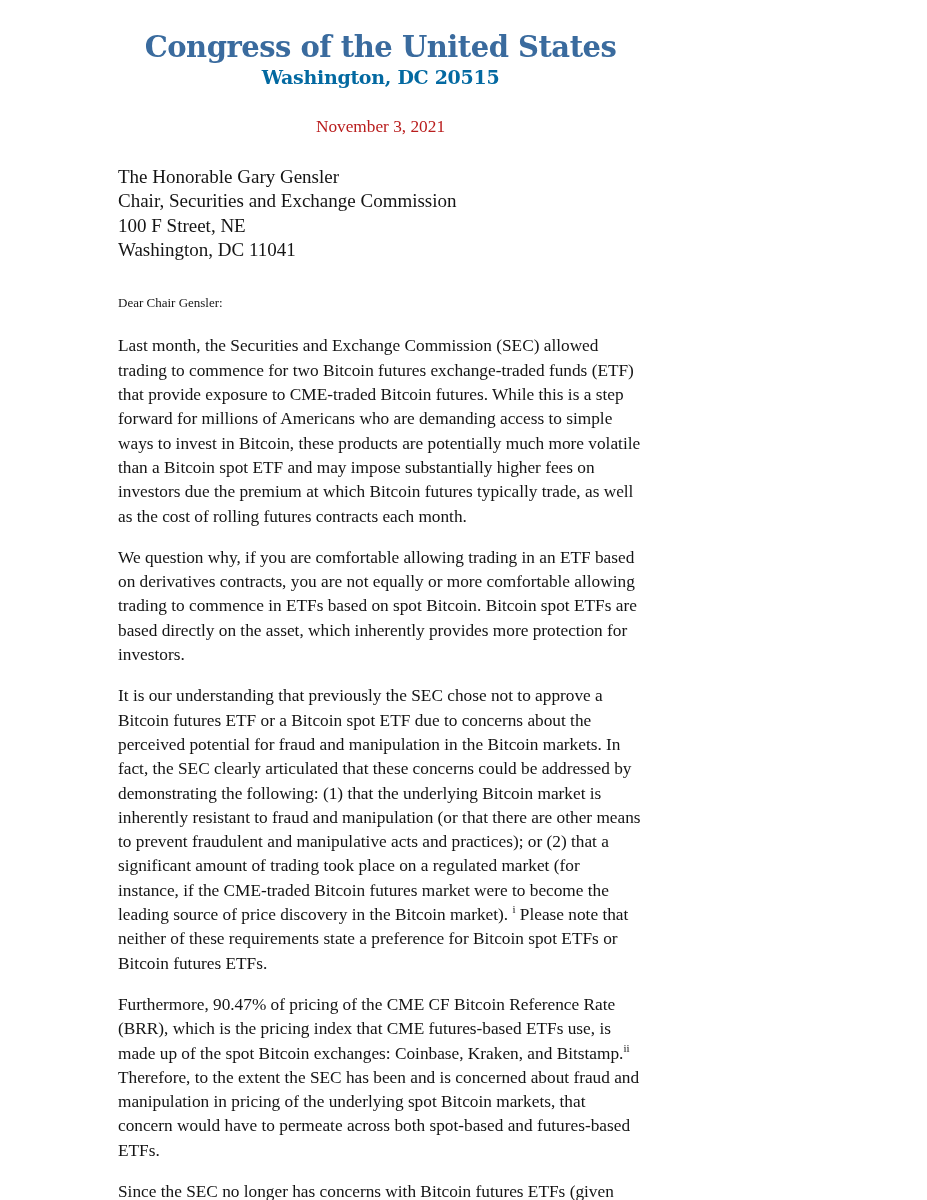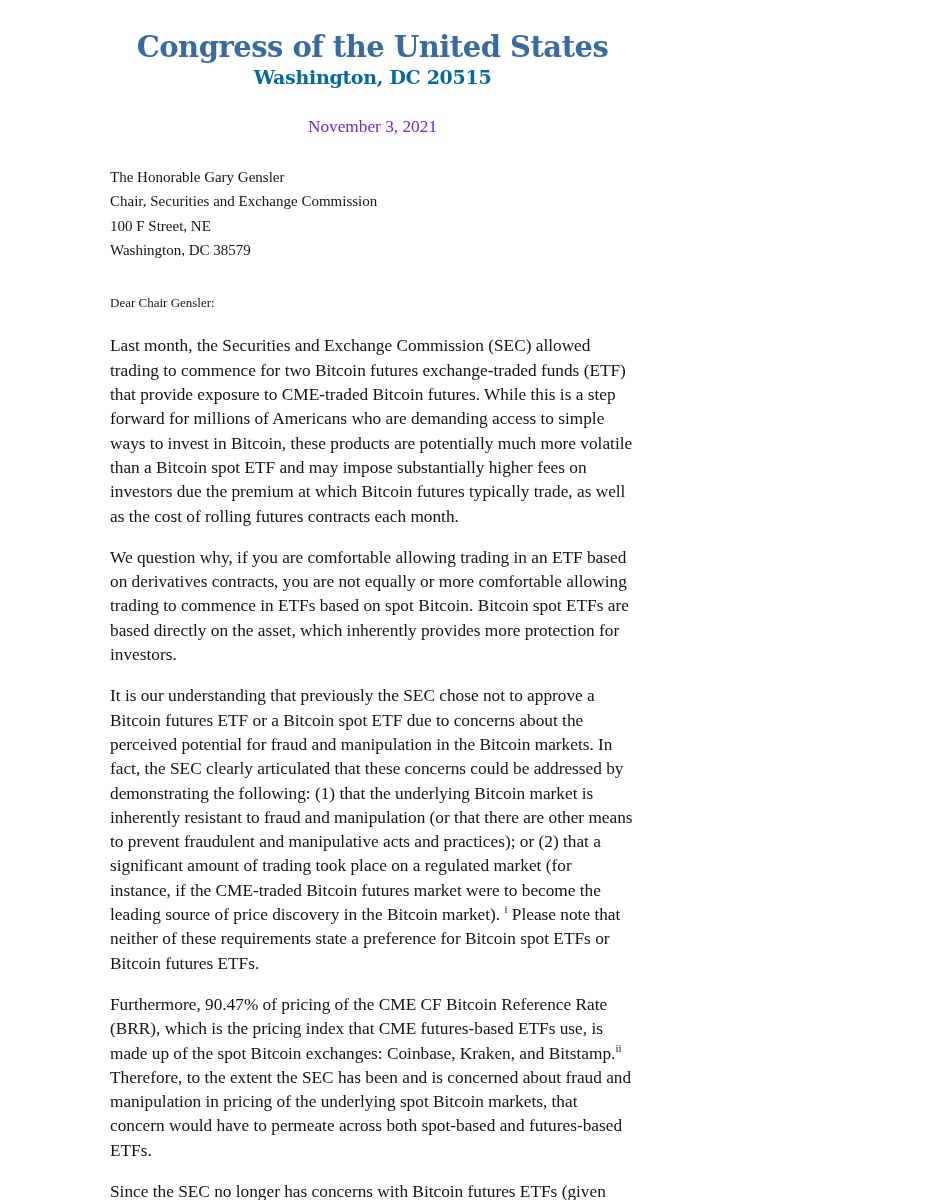--- a/index.html
+++ b/index.html
@@ -8,20 +8,21 @@
     background: #ffffff;
   }
   .page {
     position: relative;
     width: 745px;
     height: 1200px;
     background: #ffffff;
     overflow: hidden;
     font-family: "Liberation Serif", serif;
     color: #141414;
+    margin-left: 8px;
   }
   .letterhead {
     padding-top: 30px;
     text-align: center;
   }
   .lh-title {
     font-family: "DejaVu Serif", serif;
     font-weight: 700;
     font-size: 29px;
     line-height: 34px;
@@ -35,28 +36,28 @@
     line-height: 23px;
     letter-spacing: -0.3px;
     color: #0369a1;
     margin-top: 2px;
   }
   .date {
     text-align: center;
     font-size: 17.3px;
     line-height: 24px;
     margin-top: 26px;
-    color: #6d28d9;
+    color: #b91c1c;
   }
   .content {
     padding: 0 109px 0 110px;
   }
   .recipient {
     margin-top: 26px;
-    font-size: 15px;
+    font-size: 19px;
     line-height: 24.3px;
   }
   .salutation {
     margin-top: 29px;
     font-size: 13px;
     line-height: 24.3px;
   }
   .body-text {
     margin-top: 19px;
     font-family: Liberation Serif, serif;
@@ -84,21 +85,21 @@
   </div>
 
   <div class="date">November 3, 2021</div>
 
   <div class="content">
 
     <div class="recipient">
       <div>The Honorable Gary Gensler</div>
       <div>Chair, Securities and Exchange Commission</div>
       <div>100 F Street, NE</div>
-      <div>Washington, DC 38579</div>
+      <div>Washington, DC 11041</div>
     </div>
 
     <div class="salutation">Dear Chair Gensler:</div>
 
     <div class="body-text">
         <p class="para"><span>Last month, the Securities and Exchange Commission (SEC) allowed trading to commence for two Bitcoin futures exchange-traded funds (ETF) that provide exposure to CME-traded Bitcoin futures. While this is a step forward for millions of Americans who are demanding access to simple ways to invest in Bitcoin, these products are potentially much more volatile than a Bitcoin spot ETF and may impose substantially higher fees on investors due the premium at which Bitcoin futures typically trade, as well as the cost of rolling futures contracts each month.</span></p>
         <p class="para"><span>We question why, if you are comfortable allowing trading in an ETF based on derivatives contracts, you are not equally or more comfortable allowing trading to commence in ETFs based on spot Bitcoin. Bitcoin spot ETFs are based directly on the asset, which inherently provides more protection for investors.</span></p>
         <p class="para"><span>It is our understanding that previously the SEC chose not to approve a Bitcoin futures ETF or a Bitcoin spot ETF due to concerns about the perceived potential for fraud and manipulation in the Bitcoin markets. In fact, the SEC clearly articulated that these concerns could be addressed by demonstrating the following: (1) that the underlying Bitcoin market is inherently resistant to fraud and manipulation (or that there are other means to prevent fraudulent and manipulative acts and practices); or (2) that a significant amount of trading took place on a regulated market (for instance, if the CME-traded Bitcoin futures market were to become the leading source of price discovery in the Bitcoin market). </span><sup>i</sup><span> Please note that neither of these requirements state a preference for Bitcoin spot ETFs or Bitcoin futures ETFs.</span></p>
         <p class="para"><span>Furthermore, 90.47% of pricing of the CME CF Bitcoin Reference Rate (BRR), which is the pricing index that CME futures-based ETFs use, is made up of the spot Bitcoin exchanges: Coinbase, Kraken, and Bitstamp.</span><sup>ii</sup><span> Therefore, to the extent the SEC has been and is concerned about fraud and manipulation in pricing of the underlying spot Bitcoin markets, that concern would have to permeate across both spot-based and futures-based ETFs.</span></p>
         <p class="para"><span>Since the SEC no longer has concerns with Bitcoin futures ETFs (given trading has begun for these products), then it presumably has changed its view about the underlying spot Bitcoin market because Bitcoin futures are, by definition, a derivative of the underlying Bitcoin spot market. For this reason, whether one, both, or none of these requirements has been met, the SEC</span></p>

